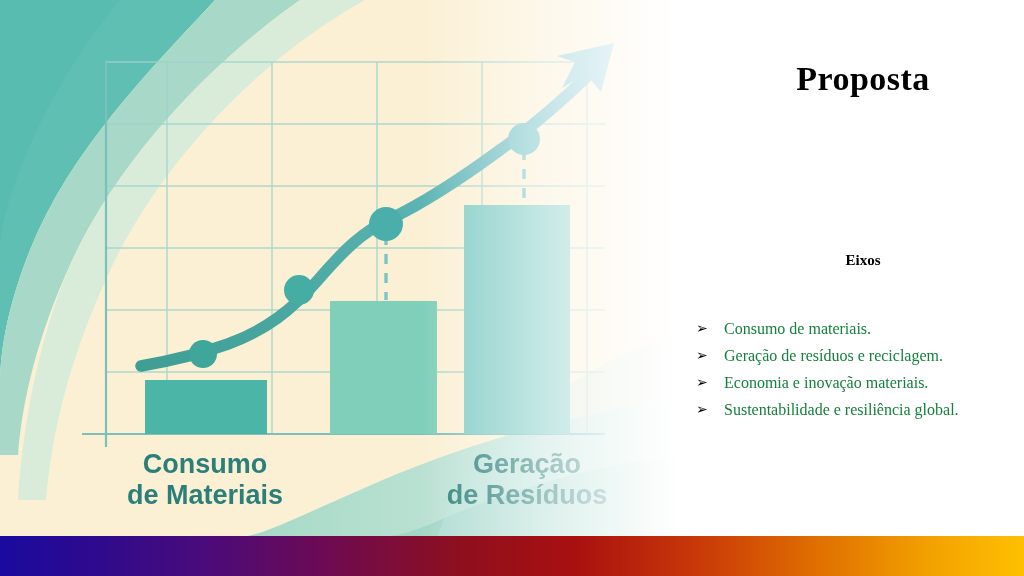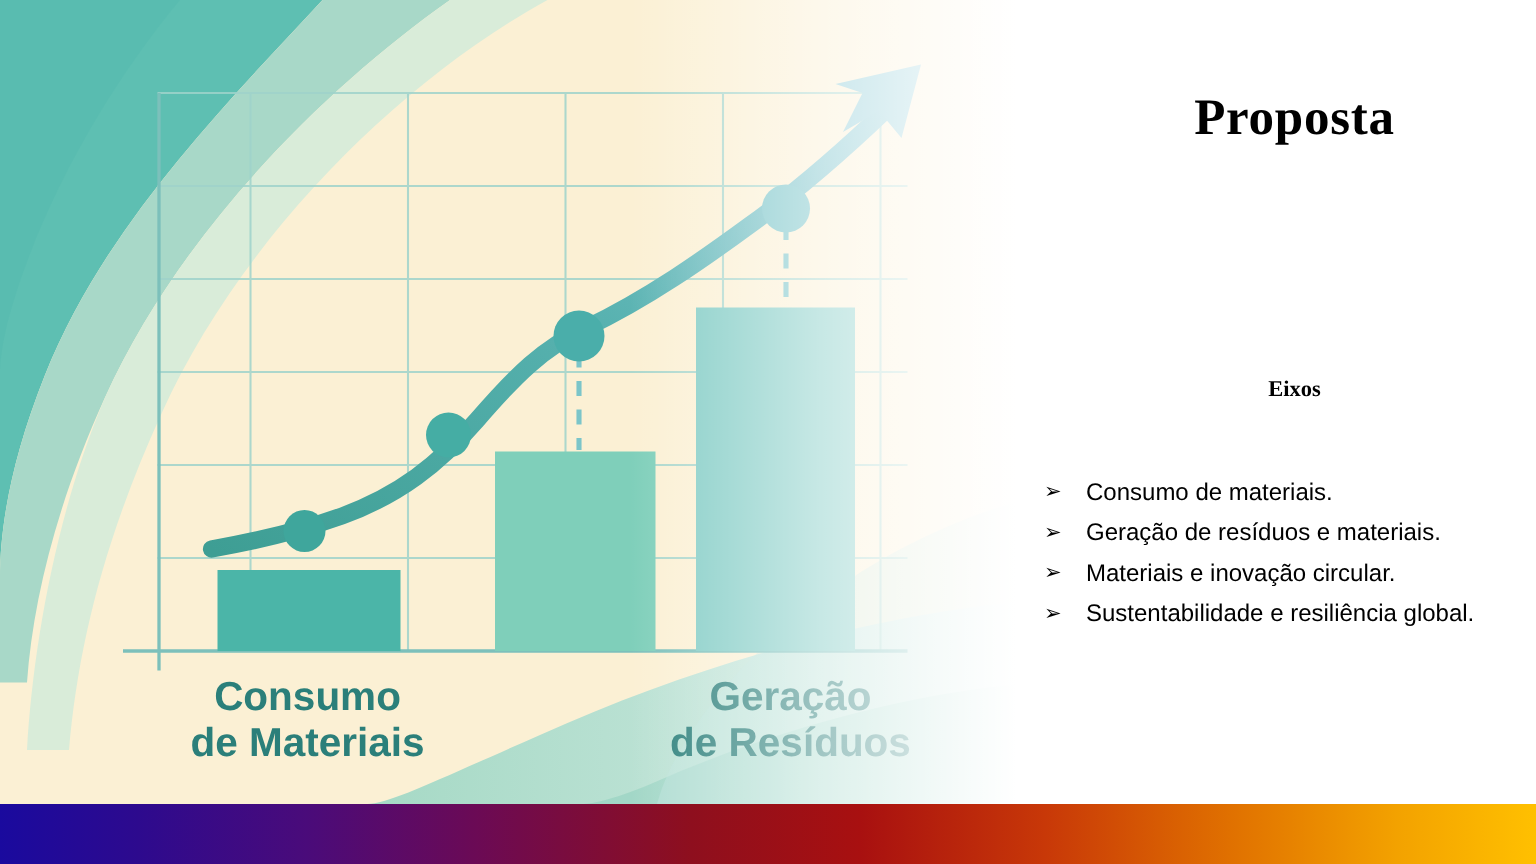--- a/index.html
+++ b/index.html
@@ -59,22 +59,22 @@
     margin-bottom:6px;
   }
   .bullet-mark{
     flex:0 0 28px;
     font-family:"DejaVu Sans", sans-serif;
     font-size:14px;line-height:21px;color:#000;
     text-align:left;
   }
   .bullet-text{
     flex:1 1 auto;
-    font-family:Liberation Sans, sans-serif;
-    font-size:16px;line-height:21px;color:#000000;
+    font-family:Liberation Serif, serif;
+    font-size:16px;line-height:21px;color:#15803d;
     text-align:justify;
     text-justify:inter-word;
   }
   .bullet-text.nojust{text-align:left;}
 </style>
 </head>
 <body>
 
 <div id="slide">
 
@@ -163,25 +163,25 @@
 
     <div id="eixos-heading">Eixos</div>
 
     <ul id="bullet-list">
       <li class="bullet-row">
         <span class="bullet-mark">➢</span>
         <span class="bullet-text nojust">Consumo de materiais.</span>
       </li>
       <li class="bullet-row">
         <span class="bullet-mark">➢</span>
-        <span class="bullet-text">Geração de resíduos e materiais.</span>
+        <span class="bullet-text">Geração de resíduos e reciclagem.</span>
       </li>
       <li class="bullet-row">
         <span class="bullet-mark">➢</span>
-        <span class="bullet-text nojust">Materiais e inovação circular.</span>
+        <span class="bullet-text nojust">Economia e inovação materiais.</span>
       </li>
       <li class="bullet-row">
         <span class="bullet-mark">➢</span>
         <span class="bullet-text">Sustentabilidade e resiliência global.</span>
       </li>
     </ul>
   </div>
 
   <div id="bottom-band" style="background: linear-gradient(to right, rgb(26, 10, 158) 0%, rgb(45, 10, 142) 9%, rgb(74, 11, 122) 20%, rgb(107, 10, 85) 31%, rgb(142, 15, 30) 45%, rgb(168, 16, 16) 56%, rgb(200, 56, 8) 68%, rgb(224, 112, 0) 80%, rgb(243, 162, 0) 91%, rgb(255, 192, 0) 100%);"></div>
 

